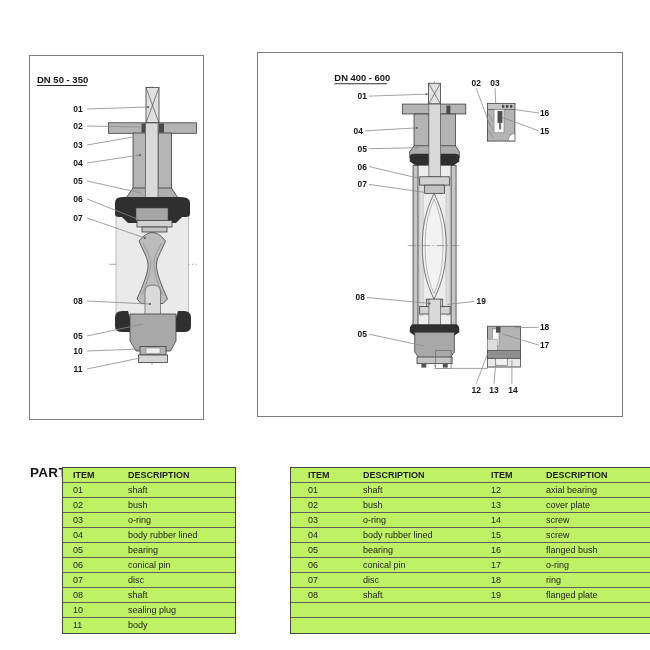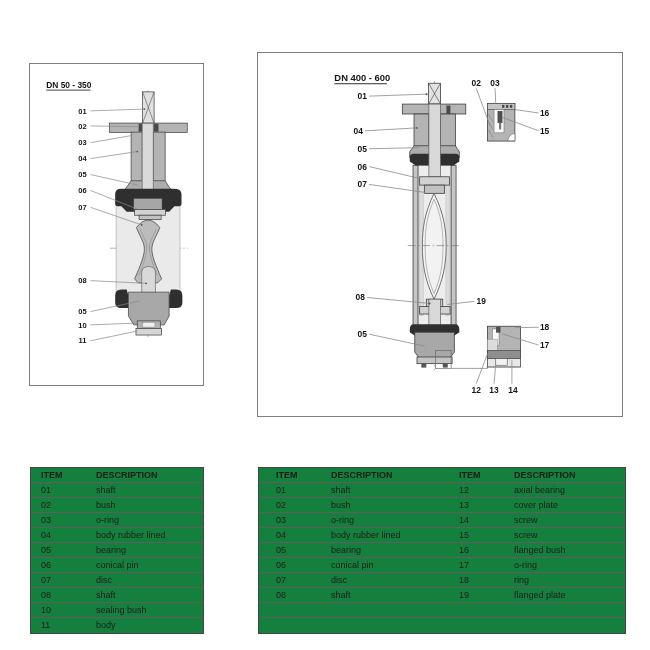--- a/index.html
+++ b/index.html
@@ -1,30 +1,30 @@
 <!DOCTYPE html>
 <html><head>
 <meta charset="utf-8">
 <style>
   * { margin:0; padding:0; box-sizing:border-box; }
   html,body { background:#fff; }
   body { font-family:"Liberation Sans", sans-serif; color:#111; }
   #page { position:relative; width:650px; height:650px; background:#ffffff; overflow:hidden; }
   .h-title { position:absolute; font-weight:bold; font-size:13.5px; letter-spacing:.3px; color:#151515; }
   .diagram-box { position:absolute; border:1px solid #7d7d7d; background:#fff; }
-  #box-left  { left:29px; top:63px; width:175px; height:323px; }
+  #box-left  { left:29px; top:55px; width:175px; height:365px; }
   #box-right { left:257px; top:52px; width:366px; height:365px; }
   svg { display:block; width:100%; height:100%; }
   svg text { font-family:"Liberation Sans", sans-serif; }
   .dn-label { font-size:9.5px; font-weight:bold; fill:#141414; }
   .callout  { font-size:8.5px; font-weight:bold; fill:#141414; }
   .leader { stroke:#8a8a8a; stroke-width:.8; fill:none; }
   .cl { stroke:#6f6f6f; stroke-width:.6; stroke-dasharray:8 2.5 1.5 2.5; fill:none; }
   .outl { stroke:#3d3d3d; stroke-width:.8; }
-  .parts-table { position:absolute; border:1.5px solid #454545; background:#15803d; }
+  .parts-table { position:absolute; border:1.5px solid #454545; background:#bef264;margin-left:32px; }
   #table-left  { left:30px;  top:467px; width:174px; }
   #table-right { left:258px; top:467px; width:368px; }
   .t-row { position:relative; height:15px; border-bottom:1px solid #5e5e5e; font-size:9px; color:#1c1c1c; }
   .t-row:last-child { border-bottom:none; }
   .t-row.hdr { font-weight:bold; }
   .t-row span { position:absolute; top:2px; white-space:nowrap; }
   .c1 { left:10px; } .c2 { left:65px; }
   .r1 { left:17px; } .r2 { left:72px; } .r3 { left:200px; } .r4 { left:255px; }
 </style>
 </head>
@@ -260,21 +260,21 @@
     <div class="t-row">
         <span class="c1">07</span>
         <span class="c2">disc</span>
       </div>
     <div class="t-row">
         <span class="c1">08</span>
         <span class="c2">shaft</span>
       </div>
     <div class="t-row">
         <span class="c1">10</span>
-        <span class="c2">sealing bush</span>
+        <span class="c2">sealing plug</span>
       </div>
     <div class="t-row">
         <span class="c1">11</span>
         <span class="c2">body</span>
       </div>
   </div>
 
   <div id="table-right" class="parts-table">
     <div class="t-row hdr">
       <span class="r1">ITEM</span>

